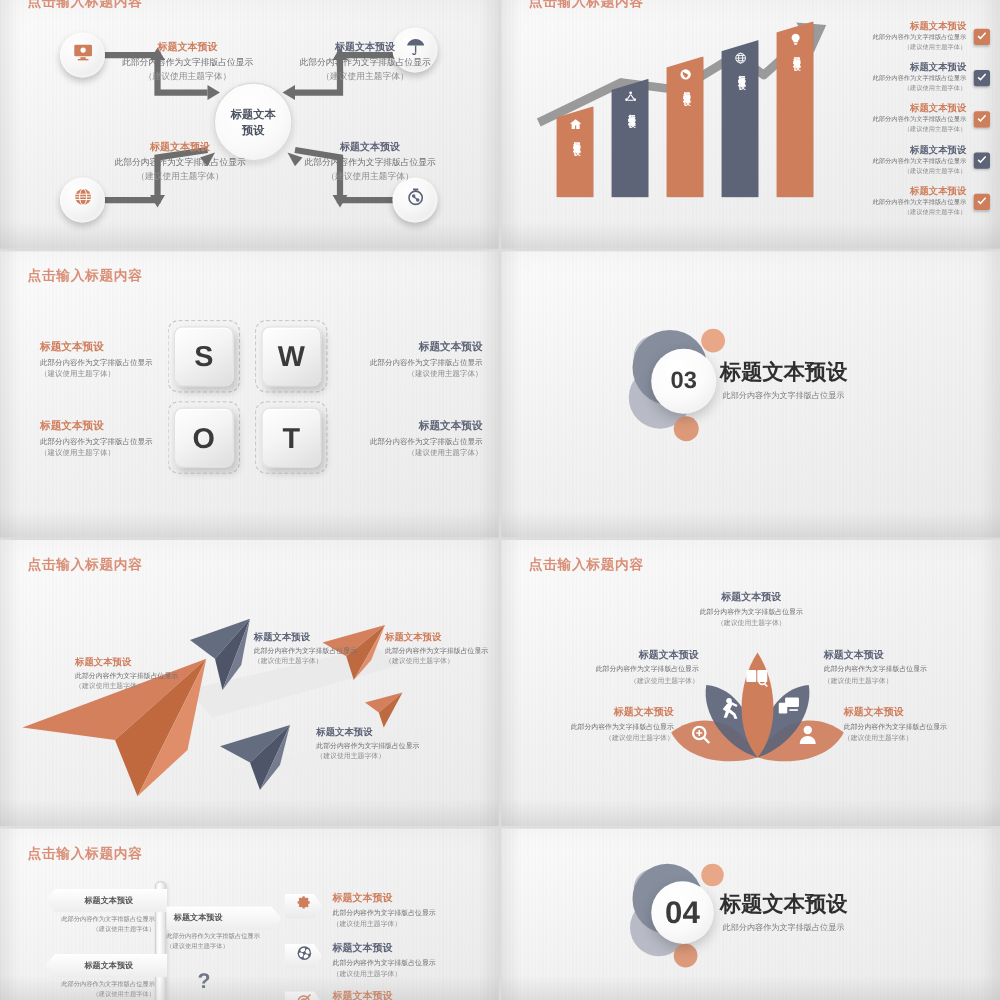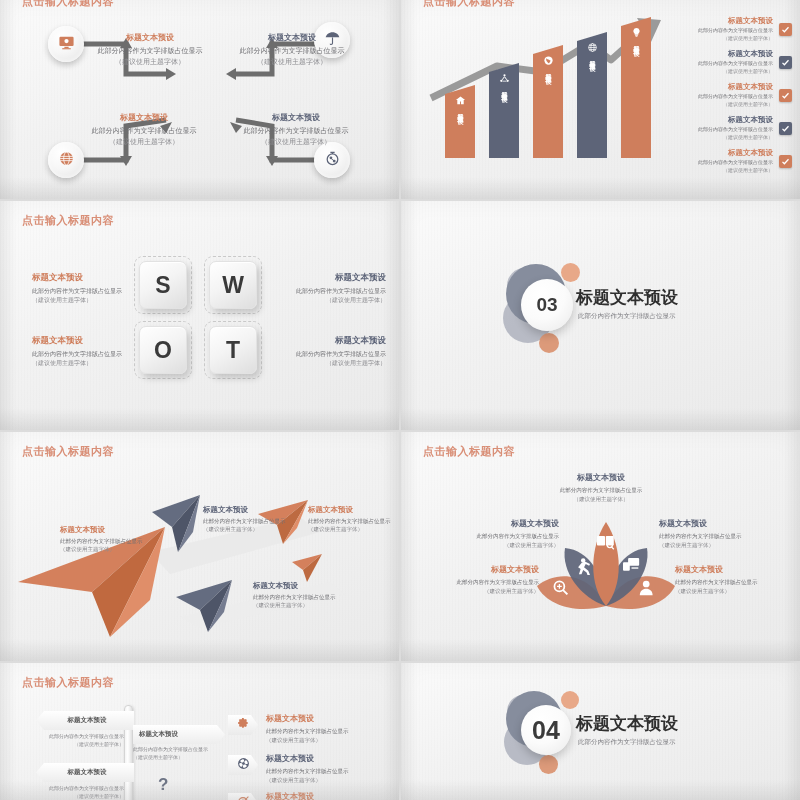--- a/index.html
+++ b/index.html
@@ -212,20 +212,26 @@
         <svg viewBox="0 0 24 24" fill="none" stroke="#5d6478" stroke-width="1.8">
             <circle cx="12" cy="13" r="7.5"></circle>
             <path d="M9 3.5h6M12 3.5v2"></path>
             <path d="M9.5 11.5l5 4" stroke-width="1.3"></path>
             <circle cx="9.8" cy="11" r="1.1"></circle>
             <circle cx="14.4" cy="15.6" r="1.1"></circle>
           </svg>
       </span>
     </div>
 
+    <div class="center">
+      <span>
+        <span>标题文本</span><br>
+        <span>预设</span>
+      </span>
+    </div>
 
     <div class="lbl" style="left:90px;top:32px;text-align:center">
       <div class="t h-or">标题文本预设</div>
       <div class="body-tx">此部分内容作为文字排版占位显示</div>
       <div class="sub-tx">（建议使用主题字体）</div>
     </div>
     <div class="lbl" style="left:232px;top:32px;text-align:center">
       <div class="t h-sl">标题文本预设</div>
       <div class="body-tx">此部分内容作为文字排版占位显示</div>
       <div class="sub-tx">（建议使用主题字体）</div>

